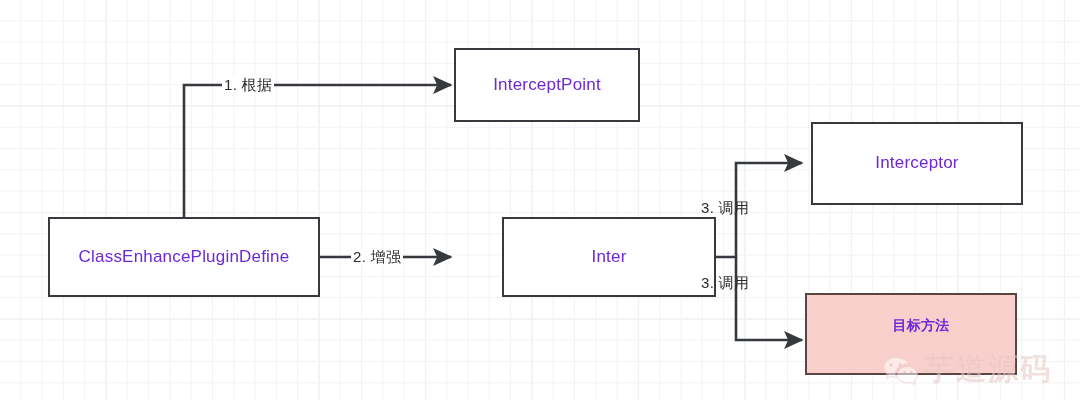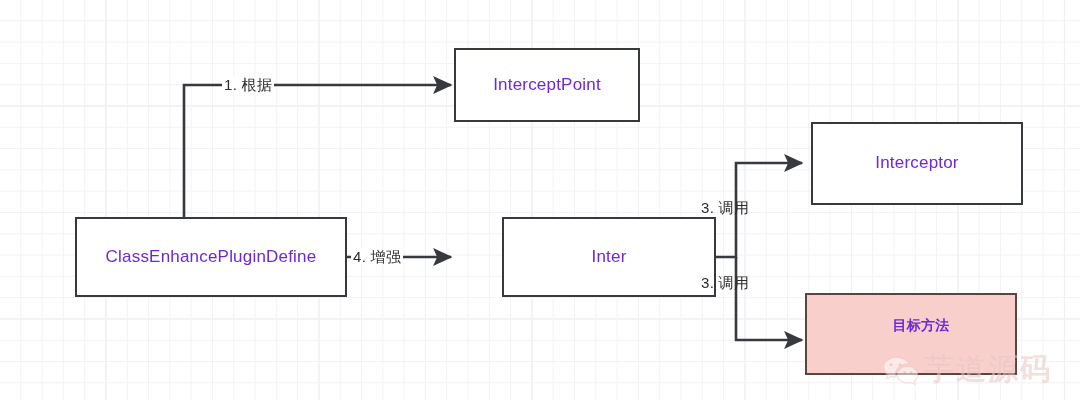--- a/index.html
+++ b/index.html
@@ -121,21 +121,21 @@
     </g>
 
     <g>
       <path d="M 668 257 L 736 257 L 736 163 L 802 163" fill="none" stroke="#36393d" stroke-width="2.6" stroke-linejoin="miter" marker-end="url(#arrow)"></path>
     </g>
     <g>
       <path d="M 736 257 L 736 340 L 802 340" fill="none" stroke="#36393d" stroke-width="2.6" stroke-linejoin="miter" marker-end="url(#arrow)"></path>
     </g>
   </svg>
 
-  <div class="node" style="left:48px; top:217px; width:272px; height:80px;margin-left:27px;">
+  <div class="node" style="left:48px; top:217px; width:272px; height:80px;">
     <span class="node-label">ClassEnhancePluginDefine</span>
   </div>
 
   <div class="node" style="left:454px; top:48px; width:186px; height:74px;">
     <span class="node-label">InterceptPoint</span>
   </div>
 
   <div class="node" style="left:454px; top:217px; width:214px; height:80px;margin-left:48px;">
     <span class="node-label">Inter</span>
   </div>
@@ -143,21 +143,21 @@
   <div class="node" style="left:805px; top:122px; width:212px; height:83px;margin-left:6px;">
     <span class="node-label">Interceptor</span>
   </div>
 
   <div class="node pink" style="left:805px; top:293px; width:212px; height:82px;">
     <span class="node-label">目标方法</span>
   </div>
 
   <div class="edge-label on-line" style="left:222px; top:77px;">1. 根据</div>
 
-  <div class="edge-label on-line" style="left:351px; top:249px;">4. 增强</div>
+  <div class="edge-label on-line" style="left:351px; top:249px;">2. 增强</div>
 
   <div class="edge-label" style="left:701px; top:200px;">3. 调用</div>
 
   <div class="edge-label" style="left:701px; top:275px;">3. 调用</div>
 
   <div class="watermark" style="left:882px; top:349px;">
     <span class="wm-logo">
       <svg viewBox="0 0 48 40" width="36" height="30" xmlns="http://www.w3.org/2000/svg">
         <path d="M18 3C9 3 2 9 2 16.2c0 4.1 2.3 7.7 6 10.1l-1.6 5 5.7-2.9c1.8.5 3.7.8 5.6.8h1.1c-.4-1.2-.6-2.4-.6-3.6C18.2 17.9 25.6 12 34.6 12c.6 0 1.1 0 1.7.1C34.7 6.9 27 3 18 3z" fill="#ffffff" stroke="#eccac6" stroke-width="1.6"></path>
         <circle cx="12" cy="13" r="2" fill="#e8c7c4"></circle>

